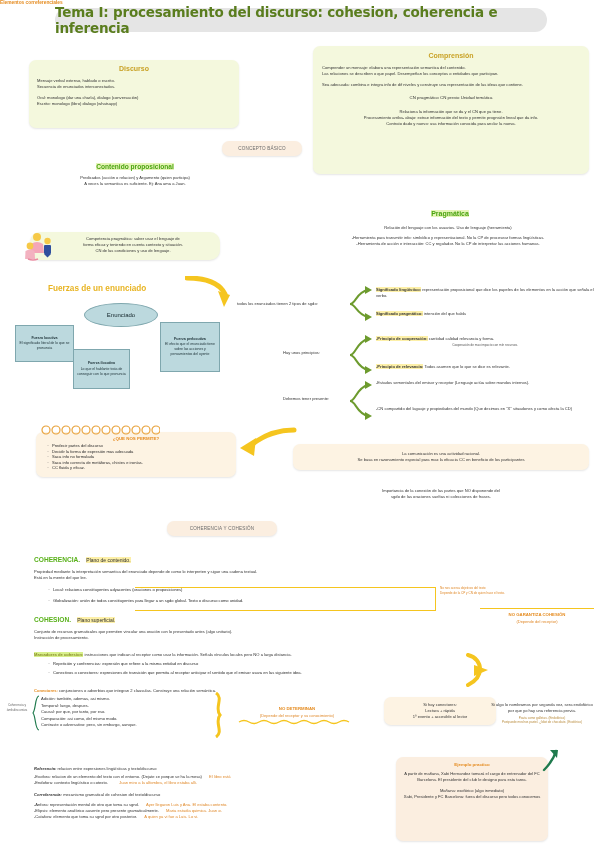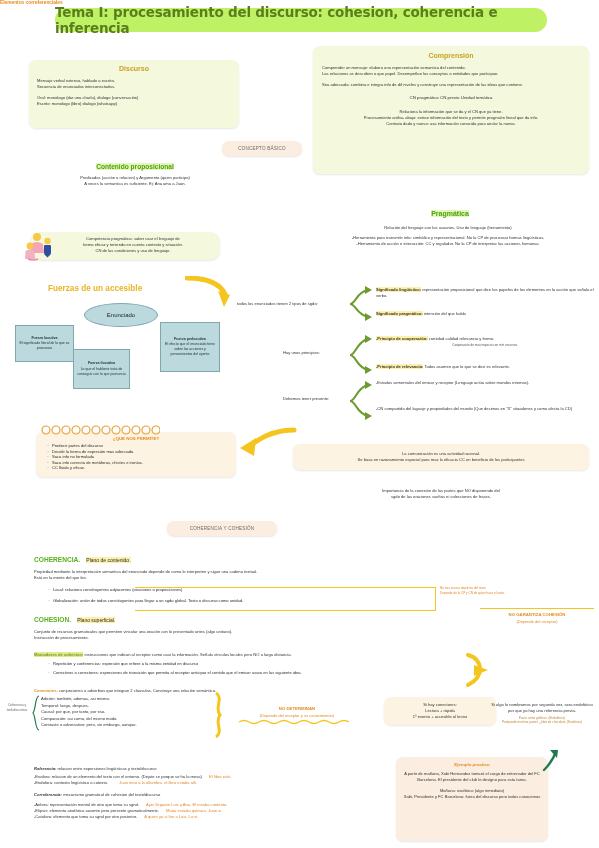--- a/index.html
+++ b/index.html
@@ -5,21 +5,21 @@
   html,body{margin:0;padding:0;}
   body{
     width:599px;height:848px;background:#ffffff;position:relative;
     font-family:"Liberation Sans","DejaVu Sans",sans-serif;
     font-size:4.1px;color:#2b2b2b;overflow:hidden;
   }
   .abs{position:absolute;}
   .ctr{text-align:center;}
   .title-banner{
     left:55px;top:8px;width:492px;height:24px;
-    background:#bef264;border-radius:12px;
+    background:#e5e5e5;border-radius:12px;
     display:flex;align-items:center;justify-content:center;
   }
   .title-banner span{
     font-size:13.5px;font-weight:bold;color:#5a7d1e;letter-spacing:-0.2px;
     font-family:"DejaVu Sans",sans-serif;
   }
   .card-green{
     background:#f4f8dd;border-radius:7px;box-shadow:0 1px 2px rgba(0,0,0,0.10);
   }
   .card-cream{
@@ -162,21 +162,21 @@
 <div class="abs body-txt" style="left:283px;top:396px;width:75px;">Debemos tener presente:</div>
 <svg class="abs" style="left:348px;top:380px;" width="26" height="42" viewBox="0 0 26 42">
   <path d="M2 21 C8 21 8 8 20 5" stroke="#6d9b2e" stroke-width="2" fill="none"></path>
   <path d="M2 21 C8 21 8 33 20 36" stroke="#6d9b2e" stroke-width="2" fill="none"></path>
   <path d="M17 1 l7 4 l-7 4 z" fill="#6d9b2e"></path>
   <path d="M17 32 l7 4 l-7 4 z" fill="#6d9b2e"></path>
 </svg>
 <div class="abs body-txt" style="left:376px;top:380px;width:216px;">-Estados sementales del emisor y receptor (Lenguaje actúa sobre mundos internos).</div>
 <div class="abs body-txt" style="left:376px;top:406px;width:216px;">-CN compartido del laguaje y propiedades del mundo (Que decimos en "X" situadones y como afecta la CD)</div>
 
-<div class="abs hd-yellowtitle" style="left:48px;top:284px;">Fuerzas de un accesible</div>
+<div class="abs hd-yellowtitle" style="left:48px;top:284px;">Fuerzas de un enunciado</div>
 
 <div class="abs ellipse" style="left:84px;top:303px;width:72px;height:22px;">
   <span>Enunciado</span>
 </div>
 
 <div class="abs blue-box" style="left:15px;top:325px;width:59px;height:37px;">
   <div>
     <b>Fuerza locutiva</b><br>
     <span>El significado literal de lo que se pronuncia</span>
   </div>

